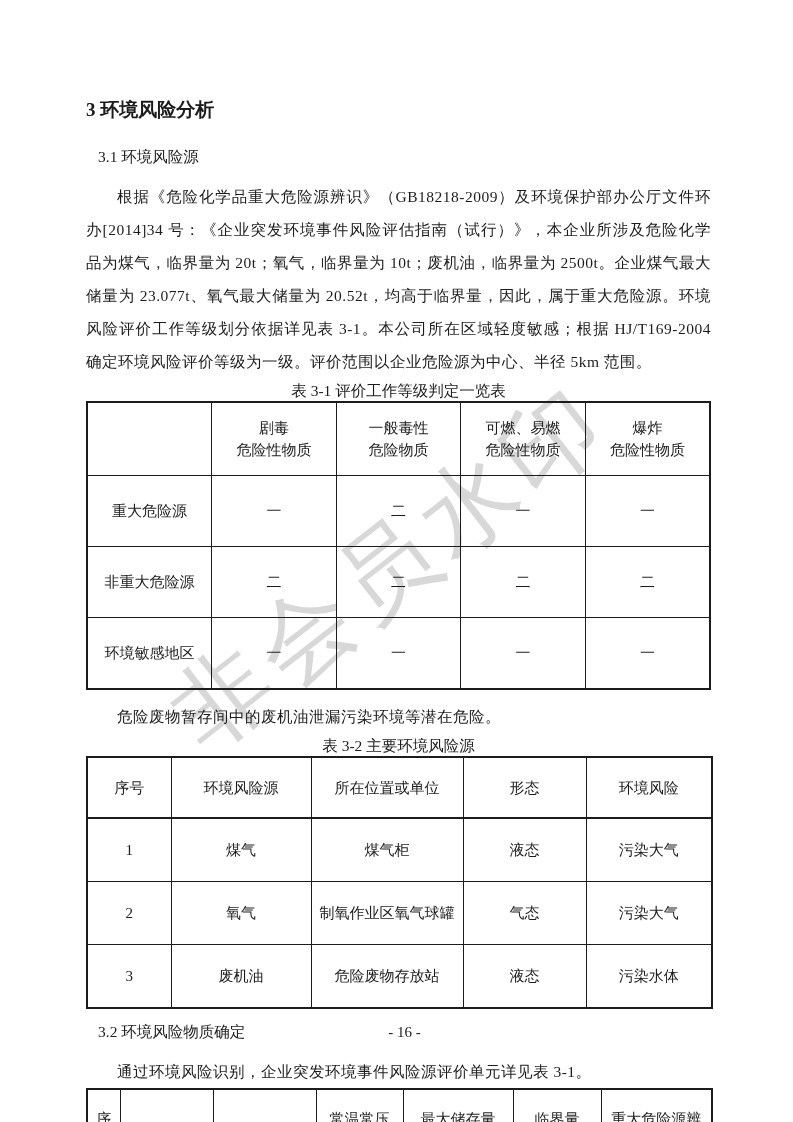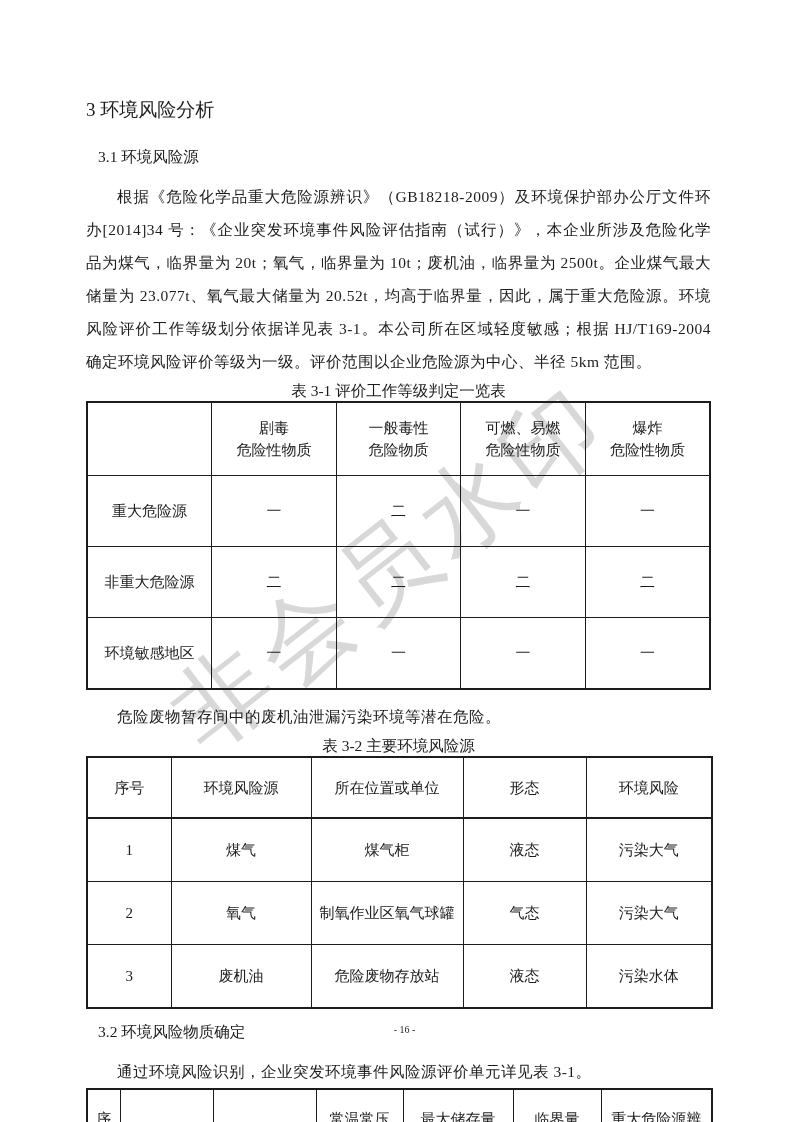--- a/index.html
+++ b/index.html
@@ -10,21 +10,21 @@
     color:#1c1c1c;
   }
   .watermark {
     position:absolute; z-index:0; left:90px; top:515px; width:600px;
     text-align:center; font-size:96px; line-height:1.1; letter-spacing:8px;
     color:#d8d8d8; font-weight:400;
     transform:rotate(-38deg); transform-origin:center;
     pointer-events:none; user-select:none; white-space:nowrap;
   }
   .content { position:relative; z-index:1; padding:97px 82px 0 86px; }
-  h1.sec { font-size:19px; line-height:26px; font-weight:normal; margin:0 0 23px 0; }
+  h1.sec { font-size:19px; line-height:26px; font-weight:bold; margin:0 0 23px 0; }
   h2.sub { font-size:15.5px; line-height:22px; font-weight:normal; margin:12px; }
   p.body {
     font-size:15.5px; line-height:33px; margin:0;
     text-indent:2em; text-align:justify; letter-spacing:0.5px;
   }
   .tcap {
     font-size:15.5px; line-height:21px; font-weight:normal;
     text-align:center; margin:2px 0 0 0;
   }
   table.doc {
@@ -40,21 +40,21 @@
   table.t31 td.rw { height:42px; }
   table.t32 td.hd { height:31px; border-bottom-width:2px; }
   table.t32 td.rw { height:34px; }
   table.t33 td.hd { height:51px; border-bottom-width:2px; }
   .notes { margin-top:10px; }
   .gap-32 { margin-top:26px; }
   .p32 { margin-top:6px; }
   .cap33 { margin-top:4px; }
   .footer {
     position:absolute; z-index:1; left:0; right:0; top:1024px;
-    text-align:center; font-size:10px; color:#1c1c1c;padding-left:16px;
+    text-align:center; font-size:15px; color:#1c1c1c;padding-left:16px;
   }
 </style>
 </head>
 <body>
 
 <div class="page">
 
   <div class="watermark">非会员水印</div>
 
   <div class="content">

